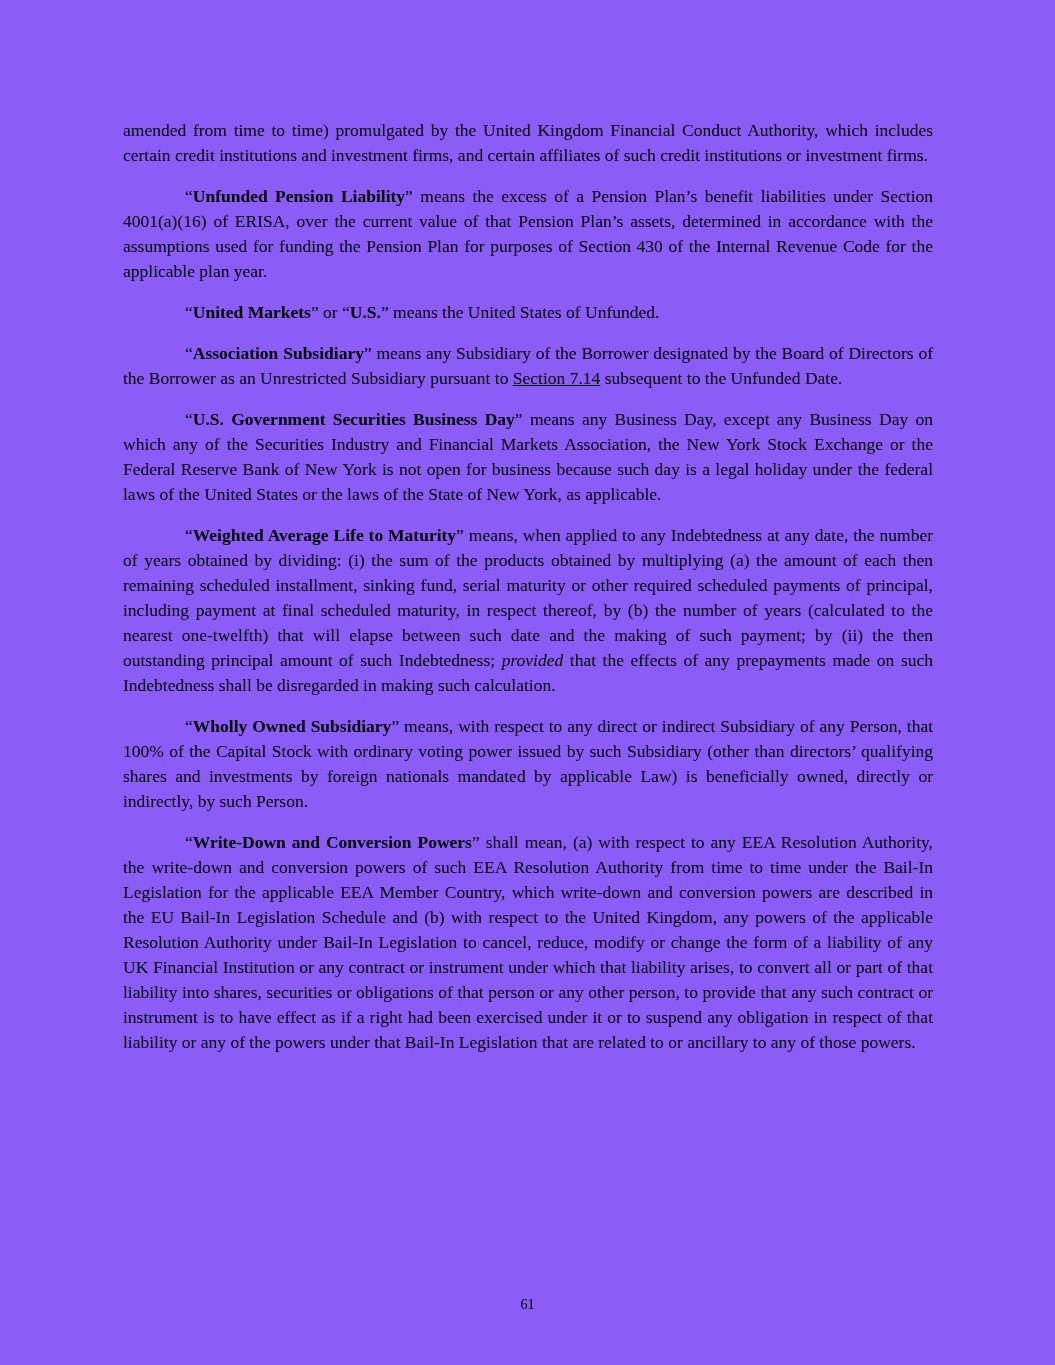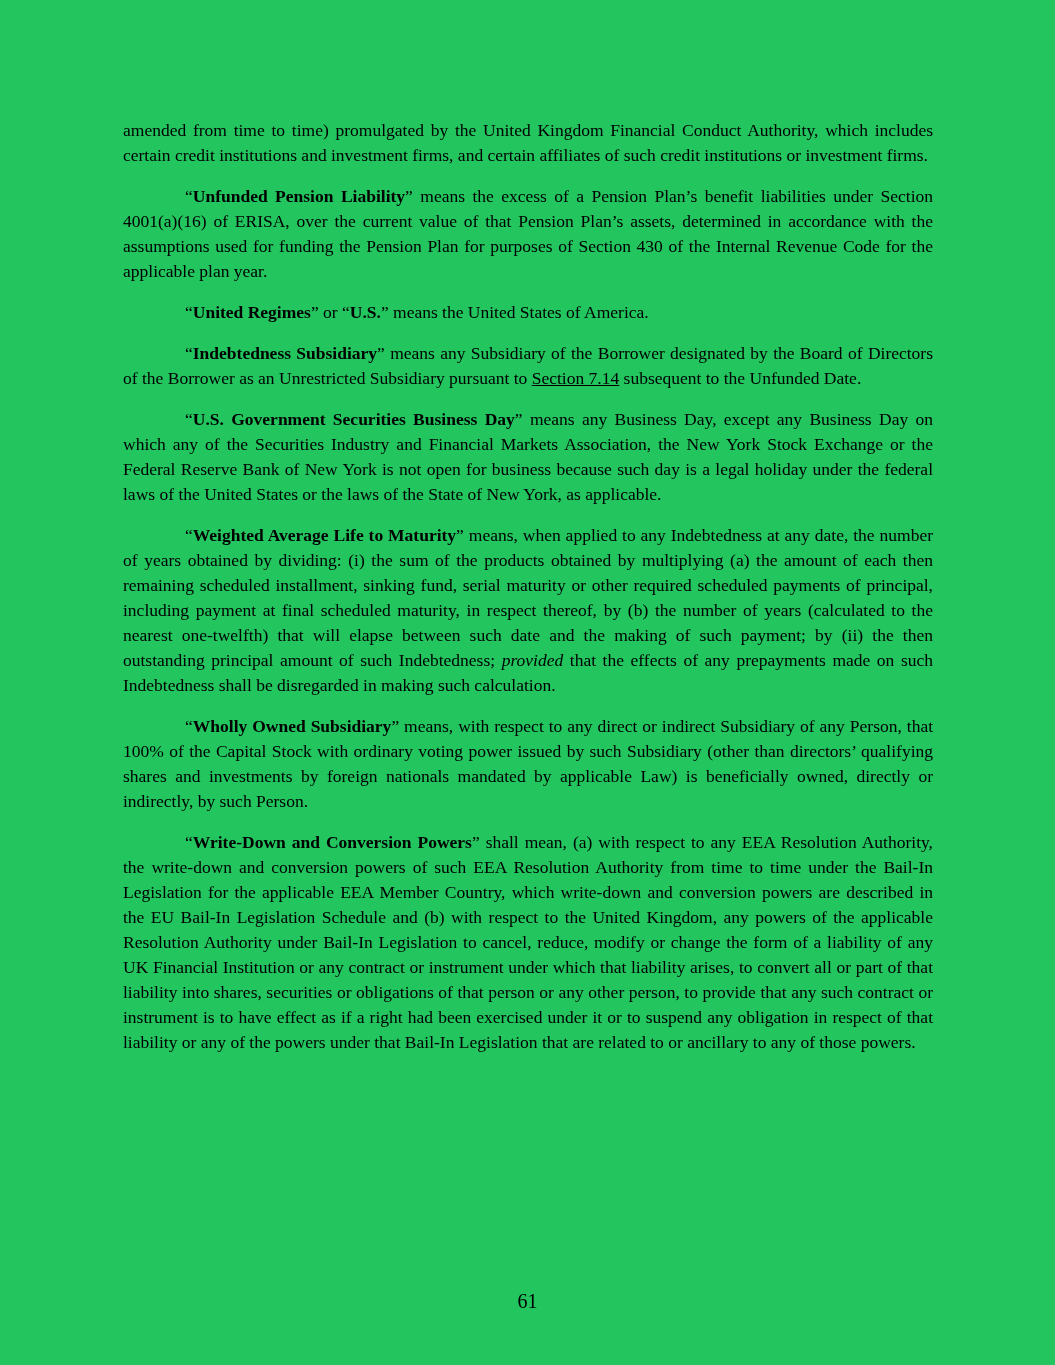--- a/index.html
+++ b/index.html
@@ -4,21 +4,21 @@
 <style>
   html, body {
     margin: 0;
     padding: 0;
     background: #ffffff;
   }
   .page {
     position: relative;
     width: 1055px;
     height: 1365px;
-    background: #22c55e;
+    background: #8b5cf6;
     font-family: "Liberation Serif", "DejaVu Serif", serif;
     color: #000000;
     overflow: hidden;
     text-decoration: underline;
   }
   .content {
     position: absolute;
     left: 123px;
     top: 118px;
     width: 810px;
@@ -35,31 +35,31 @@
   .normal { font-weight: normal; font-style: normal; }
   .bold { font-weight: bold; }
   .italic { font-style: italic; }
   .underline { text-decoration: underline; margin-top: 40px; }
   .page-number {
     position: absolute;
     left: 0;
     right: 0;
     bottom: 52px;
     text-align: center;
-    font-size: 20px;
+    font-size: 14px;
   }
 </style>
 </head>
 <body>
 
 <div class="page">
   <div class="content">
       <p class="para"><span class="normal">amended from time to time) promulgated by the United Kingdom Financial Conduct Authority, which includes certain credit institutions and investment firms, and certain affiliates of such credit institutions or investment firms.</span></p>
       <p class="para indent"><span class="normal"> “</span><span class="bold">Unfunded Pension Liability</span><span class="normal">” means the excess of a Pension Plan’s benefit liabilities under Section 4001(a)(16) of ERISA, over the current value of that Pension Plan’s assets, determined in accordance with the assumptions used for funding the Pension Plan for purposes of Section 430 of the Internal Revenue Code for the applicable plan year.</span></p>
-      <p class="para indent"><span class="normal">“</span><span class="bold">United Regimes</span><span class="normal">” or “</span><span class="bold">U.S.</span><span class="normal">” means the United States of America.</span></p>
-      <p class="para indent"><span class="normal">“</span><span class="bold">Indebtedness Subsidiary</span><span class="normal">” means any Subsidiary of the Borrower designated by the Board of Directors of the Borrower as an Unrestricted Subsidiary pursuant to </span><span class="underline">Section 7.14</span><span class="normal"> subsequent to the Unfunded Date.</span></p>
+      <p class="para indent"><span class="normal">“</span><span class="bold">United Markets</span><span class="normal">” or “</span><span class="bold">U.S.</span><span class="normal">” means the United States of Unfunded.</span></p>
+      <p class="para indent"><span class="normal">“</span><span class="bold">Association Subsidiary</span><span class="normal">” means any Subsidiary of the Borrower designated by the Board of Directors of the Borrower as an Unrestricted Subsidiary pursuant to </span><span class="underline">Section 7.14</span><span class="normal"> subsequent to the Unfunded Date.</span></p>
       <p class="para indent"><span class="normal">“</span><span class="bold">U.S. Government Securities Business Day</span><span class="normal">” means any Business Day, except any Business Day on which any of the Securities Industry and Financial Markets Association, the New York Stock Exchange or the Federal Reserve Bank of New York is not open for business because such day is a legal holiday under the federal laws of the United States or the laws of the State of New York, as applicable.</span></p>
       <p class="para indent"><span class="normal">“</span><span class="bold">Weighted Average Life to Maturity</span><span class="normal">” means, when applied to any Indebtedness at any date, the number of years obtained by dividing:  (i) the sum of the products obtained by multiplying (a) the amount of each then remaining scheduled installment, sinking fund, serial maturity or other required scheduled payments of principal, including payment at final scheduled maturity, in respect thereof, by (b) the number of years (calculated to the nearest one-twelfth) that will elapse between such date and the making of such payment; by (ii) the then outstanding principal amount of such Indebtedness; </span><span class="italic">provided</span><span class="normal"> that the effects of any prepayments made on such Indebtedness shall be disregarded in making such calculation.</span></p>
       <p class="para indent"><span class="normal">“</span><span class="bold">Wholly Owned Subsidiary</span><span class="normal">” means, with respect to any direct or indirect Subsidiary of any Person, that 100% of the Capital Stock with ordinary voting power issued by such Subsidiary (other than directors’ qualifying shares and investments by foreign nationals mandated by applicable Law) is beneficially owned, directly or indirectly, by such Person.</span></p>
       <p class="para indent"><span class="normal">“</span><span class="bold">Write-Down and Conversion Powers</span><span class="normal">” shall mean, (a) with respect to any EEA Resolution Authority, the write-down and conversion powers of such EEA Resolution Authority from time to time under the Bail-In Legislation for the applicable EEA Member Country, which write-down and conversion powers are described in the EU Bail-In Legislation Schedule and (b) with respect to the United Kingdom, any powers of the applicable Resolution Authority under Bail-In Legislation to cancel, reduce, modify or change the form of a liability of any UK Financial Institution or any contract or instrument under which that liability arises, to convert all or part of that liability into shares, securities or obligations of that person or any other person, to provide that any such contract or instrument is to have effect as if a right had been exercised under it or to suspend any obligation in respect of that liability or any of the powers under that Bail-In Legislation that are related to or ancillary to any of those powers.</span></p>
     </div>
   <div class="page-number">61</div>
 </div>
 
 </body></html>

